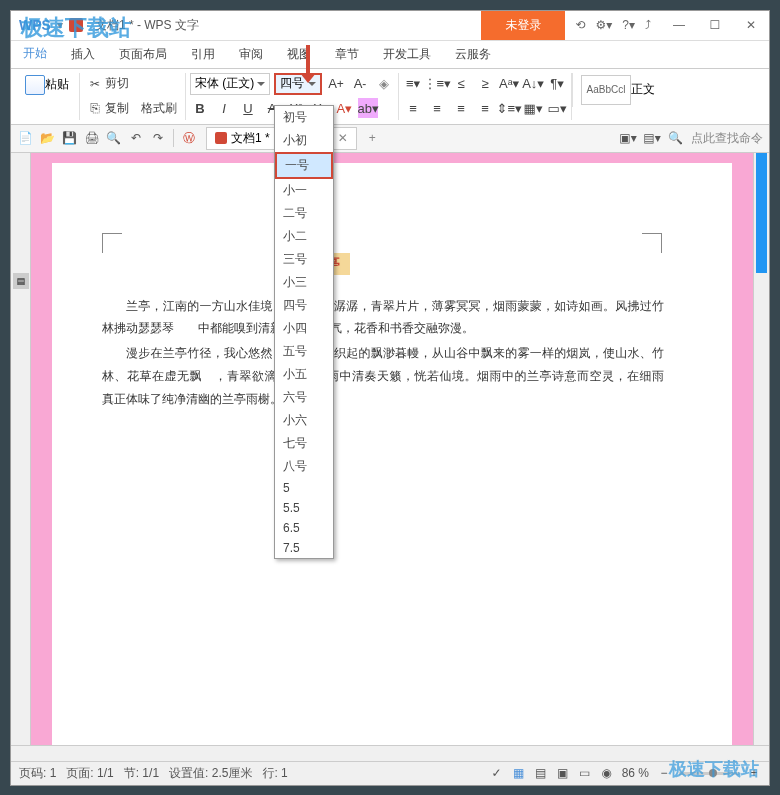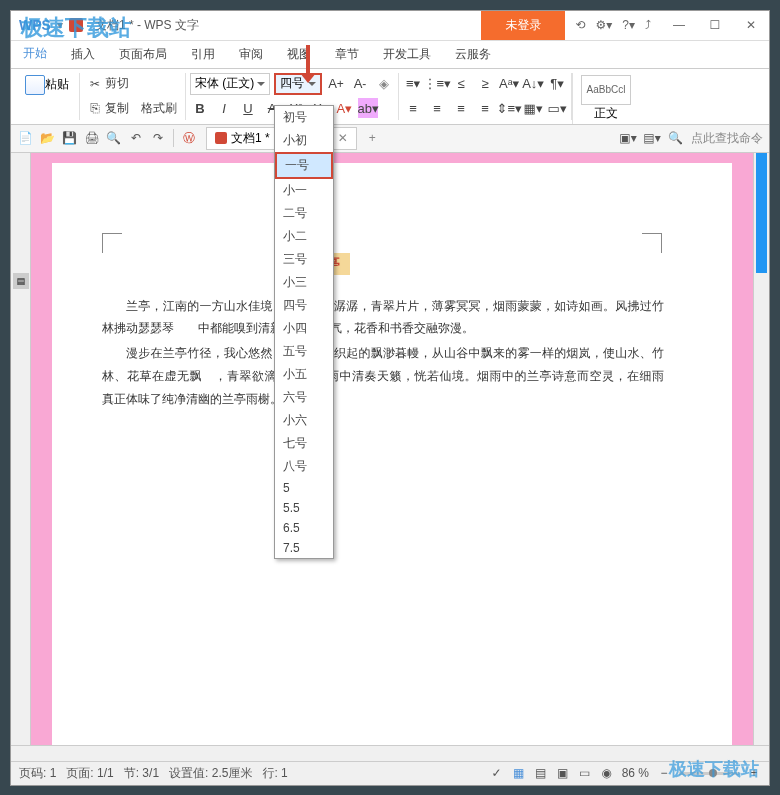--- a/index.html
+++ b/index.html
@@ -23,21 +23,21 @@
 .ribbon-group{display:flex;flex-direction:column;gap:2px;padding:0 4px;border-right:1px solid #e0e0e0;height:100%}
 .paste-btn{display:flex;flex-direction:row;align-items:center;padding:2px 6px;cursor:pointer}
 .paste-icon{width:20px;height:20px;background:linear-gradient(#fff,#e8f0ff);border:1px solid #4a90d9;border-radius:2px}
 .ribbon-row{display:flex;align-items:center;gap:4px;height:24px}
 .small-btn{display:flex;align-items:center;gap:3px;padding:2px 4px;cursor:pointer;color:#444}
 .small-icon{width:14px;height:14px;display:inline-flex;align-items:center;justify-content:center}
 .font-select{width:80px;height:22px;border:1px solid #ccc;padding:0 4px;display:flex;align-items:center;justify-content:space-between;background:#fff}
 .size-select{width:48px;height:22px;border:2px solid #d14836;padding:0 4px;display:flex;align-items:center;justify-content:space-between;background:#eaf4ff;position:relative}
 .arrow-down{width:0;height:0;border-left:4px solid transparent;border-right:4px solid transparent;border-top:4px solid #666}
 .fmt-btn{width:20px;height:20px;display:flex;align-items:center;justify-content:center;cursor:pointer;color:#444;font-size:13px}
-.style-group{border-left:1px solid #e0e0e0;padding:2px 8px;display:flex;flex-direction:column;align-items:center}
+.style-group{border-left:1px solid #e0e0e0;padding:2px 8px;display:flex;flex-direction:row;align-items:center}
 .style-preview{width:50px;height:30px;border:1px solid #ccc;display:flex;align-items:center;justify-content:center;font-size:10px;color:#666}
 .quickbar{height:28px;background:#f5f5f5;border-bottom:1px solid #ccc;display:flex;align-items:center;padding:0 6px;gap:4px}
 .qb-icon{width:18px;height:18px;display:flex;align-items:center;justify-content:center;cursor:pointer;color:#555}
 .qb-sep{width:1px;height:18px;background:#ccc;margin:0 2px}
 .doc-tab{display:flex;align-items:center;gap:4px;padding:2px 8px;border:1px solid #ccc;background:#fff;margin-left:4px}
 .tab-close{color:#888;cursor:pointer}
 .tab-add{color:#888;margin-left:8px;cursor:pointer}
 .qb-right{margin-left:auto;display:flex;align-items:center;gap:6px}
 .search-text{color:#888}
 .content-area{flex:1;display:flex;background:#fff;position:relative;overflow:hidden}
@@ -252,21 +252,21 @@
     </div>
     <div class="scrollbar-v">
       <div class="scroll-thumb"></div>
     </div>
   </div>
   <div class="scrollbar-h"></div>
 
   <div class="statusbar">
     <span>页码: 1</span>
     <span>页面: 1/1</span>
-    <span>节: 3/1</span>
+    <span>节: 1/1</span>
     <span>设置值: 2.5厘米</span>
     <span>行: 1</span>
     <div class="status-right">
       <span class="status-icon">✓</span>
       <span class="status-icon" style="color:#4a90d9">▦</span>
       <span class="status-icon">▤</span>
       <span class="status-icon">▣</span>
       <span class="status-icon">▭</span>
       <span class="status-icon">◉</span>
       <span>86 %</span>

